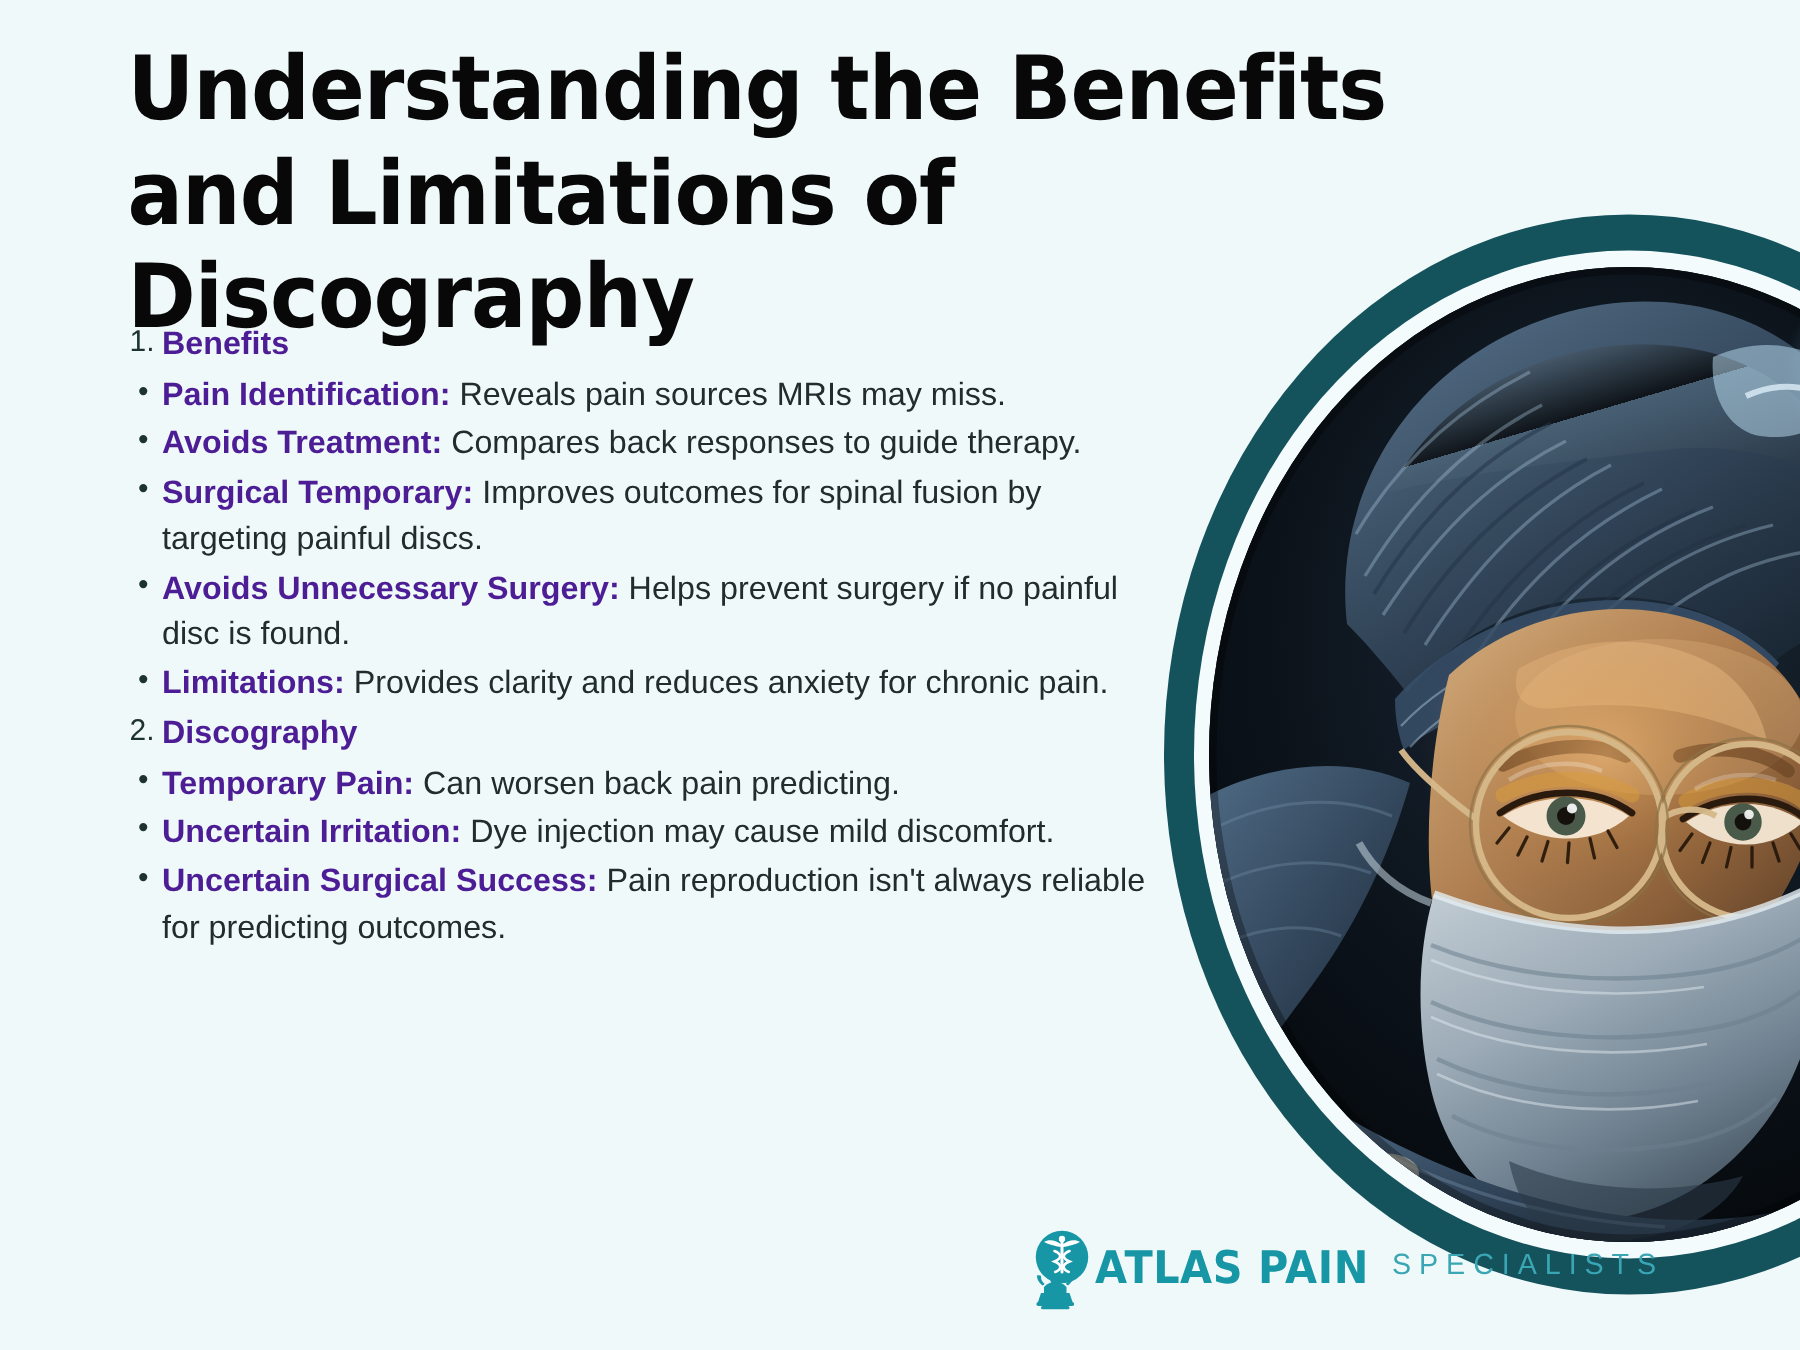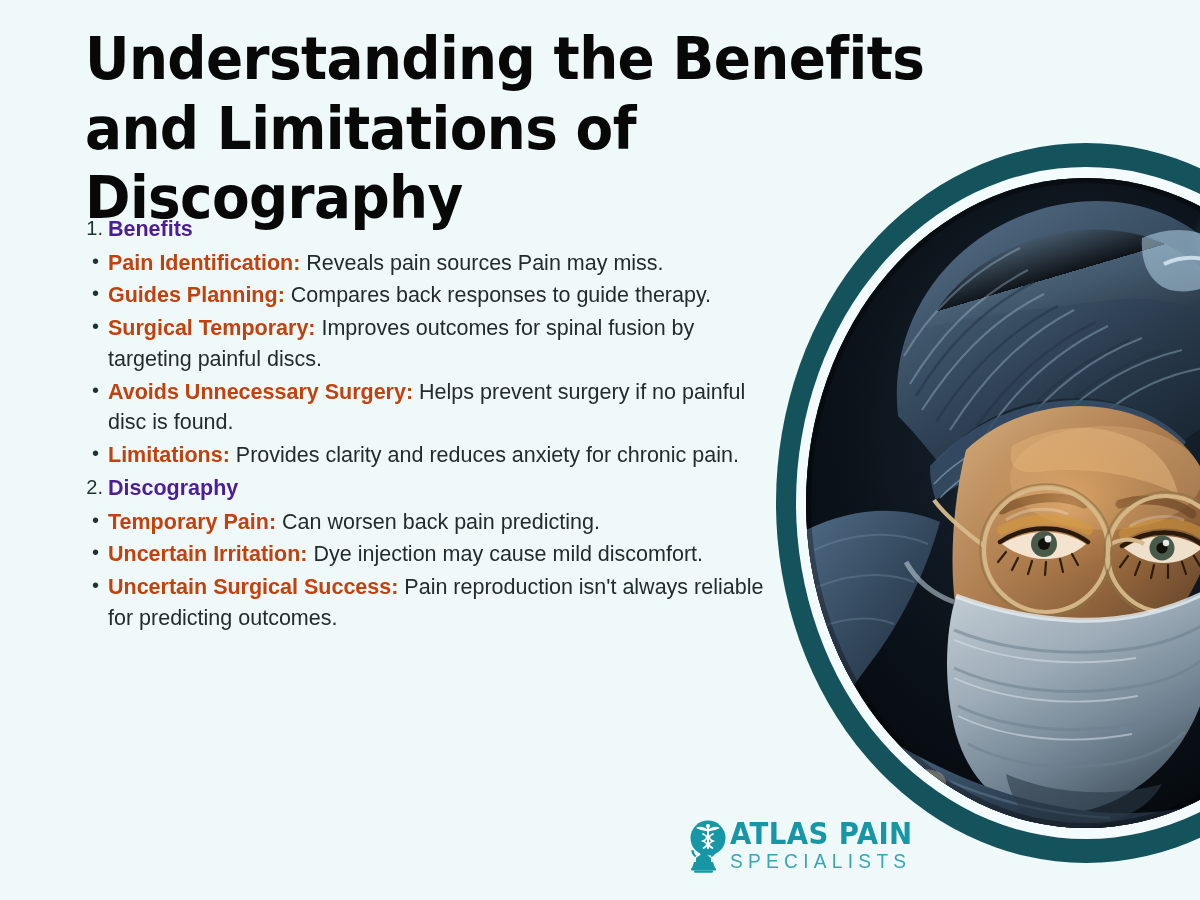--- a/index.html
+++ b/index.html
@@ -122,21 +122,21 @@
     font-size: 20px;
     line-height: 1.38;
     padding-right: 9px;
     width: 24px;
   }
   .item-text {
     flex: 1 1 auto;
   }
   .lead {
     font-weight: 700;
-    color: #c2410c;
+    color: #4c1d95;
   }
   .section .item-text {
     font-weight: 700;
     color: #4c1d95;
   }
   .rest {
     font-weight: 400;
     color: #202d2b;
   }
 
@@ -150,21 +150,20 @@
     z-index: 6;
   }
   .logo-mark {
     width: 50px;
     height: 56px;
     flex: 0 0 auto;
     margin-right: 2px;
   }
   .logo-words {
     display: flex;
-    flex-direction: column;
     justify-content: center;
     margin-left: -4px;
   }
   .logo-line1 {
     font-family: "DejaVu Sans", sans-serif;
     font-weight: 700;
     font-size: 30px;
     line-height: 1.0;
     letter-spacing: 0.4px;
     color: #1796a6;
@@ -418,26 +417,26 @@
 
   <div class="content-list">
 
     <div class="item section">
       <span class="marker">1.</span>
       <span class="item-text"><span>Benefits</span></span>
     </div>
 
     <div class="item">
       <span class="marker bullet-marker">•</span>
-      <span class="item-text"><span class="lead">Pain Identification:</span><span class="rest"> Reveals pain sources Pain may miss.</span></span>
-    </div>
-
-    <div class="item">
-      <span class="marker bullet-marker">•</span>
-      <span class="item-text"><span class="lead">Guides Planning:</span><span class="rest"> Compares back responses to guide therapy.</span></span>
+      <span class="item-text"><span class="lead">Pain Identification:</span><span class="rest"> Reveals pain sources MRIs may miss.</span></span>
+    </div>
+
+    <div class="item">
+      <span class="marker bullet-marker">•</span>
+      <span class="item-text"><span class="lead">Avoids Treatment:</span><span class="rest"> Compares back responses to guide therapy.</span></span>
     </div>
 
     <div class="item">
       <span class="marker bullet-marker">•</span>
       <span class="item-text"><span class="lead">Surgical Temporary:</span><span class="rest"> Improves outcomes for spinal fusion by targeting painful discs.</span></span>
     </div>
 
     <div class="item">
       <span class="marker bullet-marker">•</span>
       <span class="item-text"><span class="lead">Avoids Unnecessary Surgery:</span><span class="rest"> Helps prevent surgery if no painful disc is found.</span></span>

